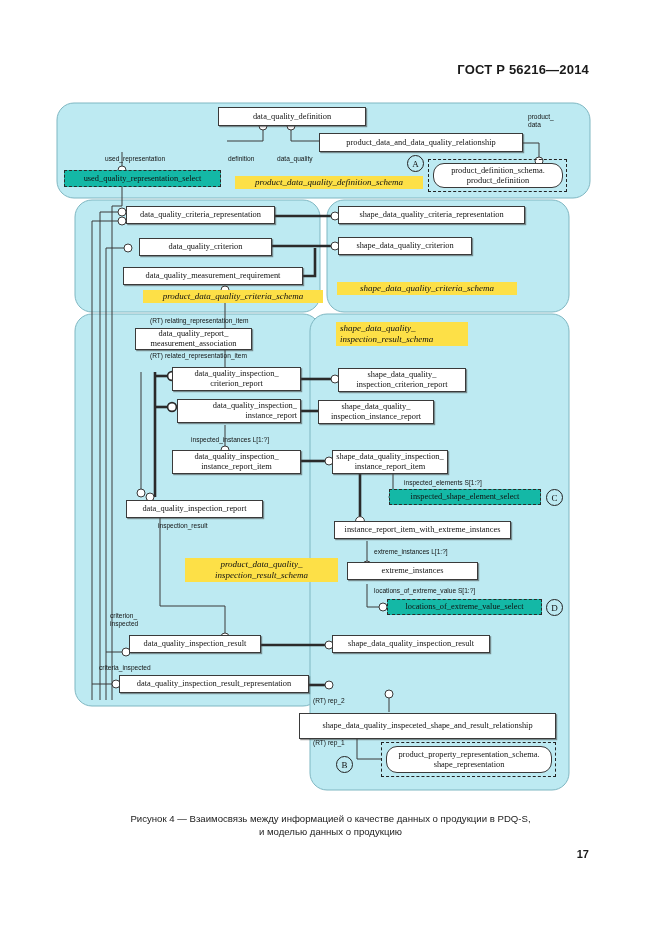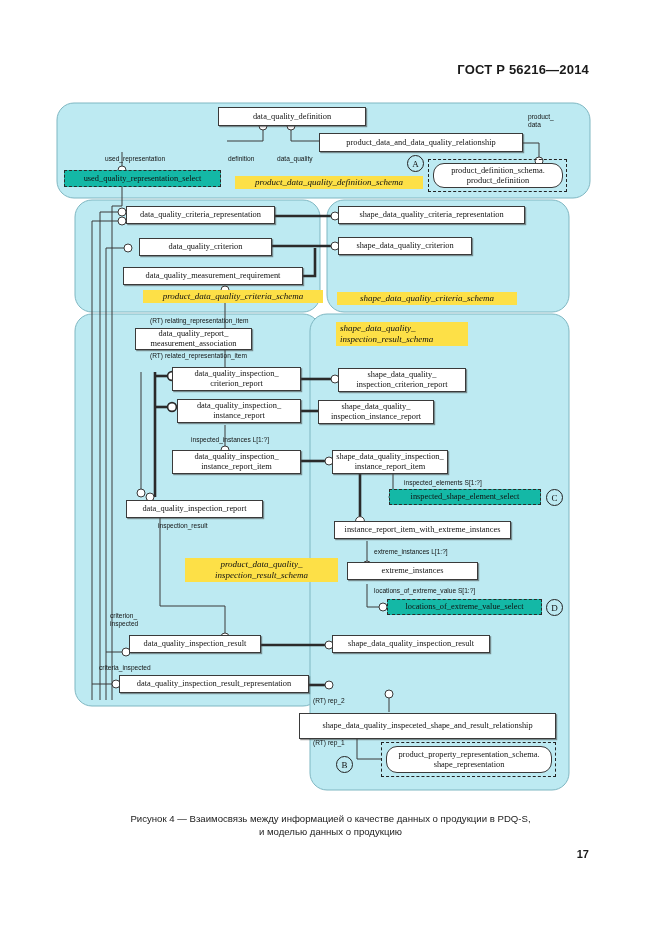--- a/index.html
+++ b/index.html
@@ -195,21 +195,21 @@
       <circle class="cir" cx="383" cy="607" r="4"></circle>
 
       <path class="ln" d="M389,696 L389,712"></path>
       <circle class="cir" cx="389" cy="694" r="4"></circle>
 
       <path class="ln" d="M357,737 L357,759 L381,759"></path>
     </svg>
 
     <div class="schname" style="left:235px;top:176px;width:180px;">product_data_quality_definition_schema</div>
     <div class="schname" style="left:143px;top:290px;width:172px;">product_data_quality_criteria_schema</div>
-    <div class="schname" style="left:337px;top:292px;width:172px;">shape_data_quality_criteria_schema</div>
+    <div class="schname" style="left:337px;top:282px;width:172px;">shape_data_quality_criteria_schema</div>
     <div class="schname" style="left:185px;top:558px;width:145px;">product_data_quality_
 inspection_result_schema</div>
     <div class="schname" style="left:336px;top:322px;width:124px;text-align:left;">shape_data_quality_
 inspection_result_schema</div>
 
     <div class="ent" style="left:218px;top:107px;width:148px;height:19px;">data_quality_definition</div>
 
 
     <div class="ent" style="left:319px;top:133px;width:204px;height:19px;">product_data_and_data_quality_relationship</div>
 
@@ -224,21 +224,21 @@
     <div class="ent" style="left:123px;top:267px;width:180px;height:18px;">data_quality_measurement_requirement</div>
 
     <div class="ent" style="left:338px;top:206px;width:187px;height:18px;">shape_data_quality_criteria_representation</div>
     <div class="ent" style="left:338px;top:237px;width:134px;height:18px;">shape_data_quality_criterion</div>
 
     <div class="ent" style="left:135px;top:328px;width:117px;height:22px;">data_quality_report_
 measurement_association</div>
 
     <div class="ent" style="left:172px;top:367px;width:129px;height:24px;">data_quality_inspection_
 criterion_report</div>
-    <div class="ent" style="left:177px;top:399px;width:124px;height:24px;">data_quality_inspection_
+    <div class="ent" style="left:177px;top:399px;width:124px;height:24px;text-align:right;">data_quality_inspection_
 instance_report</div>
     <div class="ent" style="left:172px;top:450px;width:129px;height:24px;">data_quality_inspection_
 instance_report_item</div>
 
     <div class="ent" style="left:126px;top:500px;width:137px;height:18px;">data_quality_inspection_report</div>
 
     <div class="ent" style="left:338px;top:368px;width:128px;height:24px;">shape_data_quality_
 inspection_criterion_report</div>
     <div class="ent" style="left:318px;top:400px;width:116px;height:24px;">shape_data_quality_
 inspection_instance_report</div>

